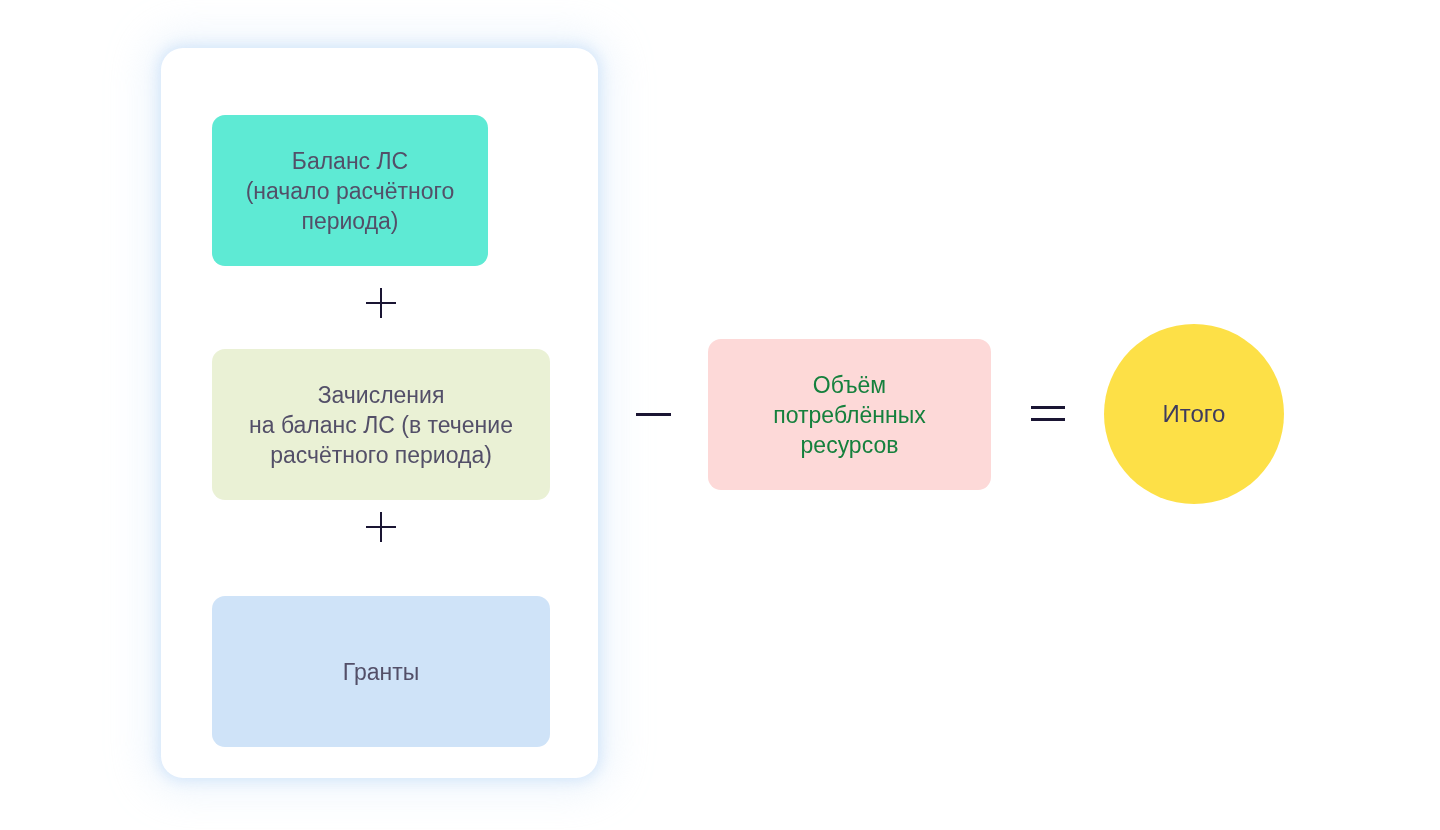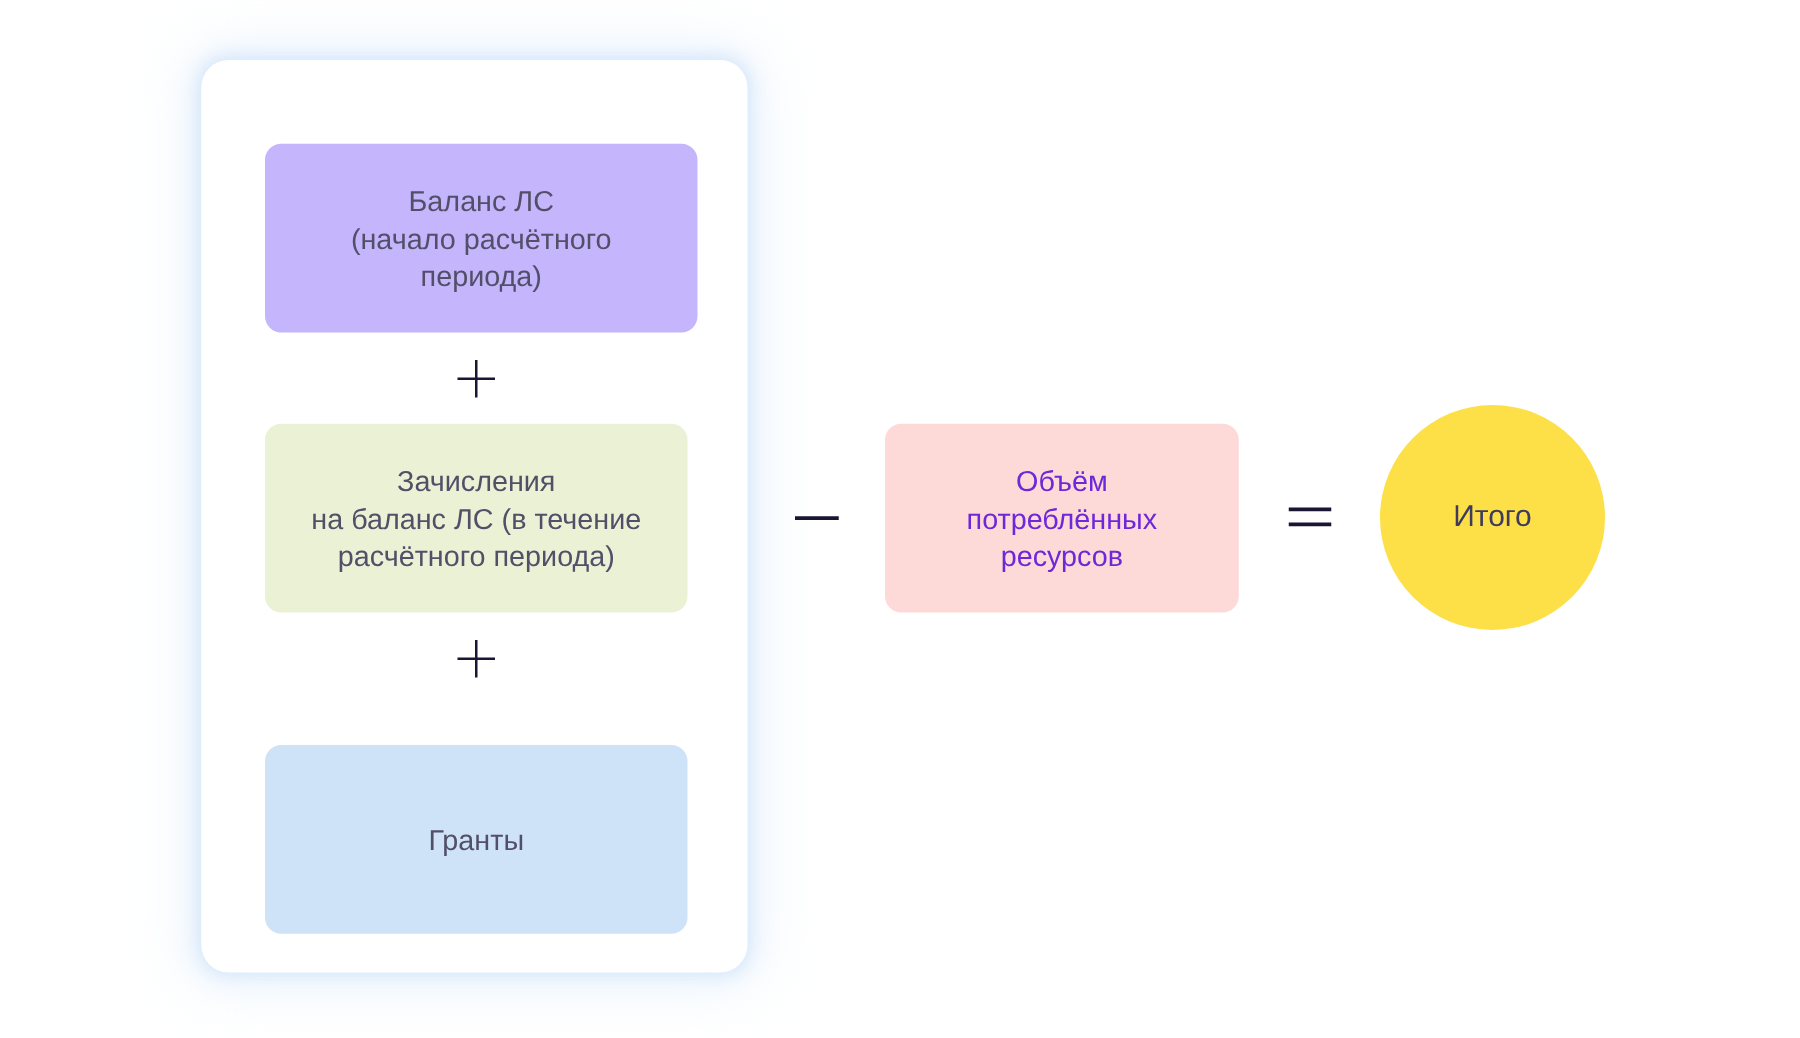--- a/index.html
+++ b/index.html
@@ -36,24 +36,24 @@
     text-align: center;
     border-radius: 13px;
     font-size: 23px;
     line-height: 30px;
     font-weight: 400;
     color: #534f68;
     white-space: pre-line;
     box-sizing: border-box;
     padding: 8px 12px;
   }
-  .box-balance  { left: 51px;  top: 67px;  width: 346px; height: 151px; background: #c4b5fd; }
-  .box-credits  { left: 51px;  top: 291px; width: 338px; height: 151px; background: #eaf1d5; }
+  .box-balance  { left: 51px;  top: 67px;  width: 276px; height: 151px; background: #5eead4; }
+  .box-credits  { left: 51px;  top: 301px; width: 338px; height: 151px; background: #eaf1d5; }
   .box-grants   { left: 51px;  top: 515px; width: 338px; height: 151px; background: #cfe3f8; margin-top: 33px; }
-  .box-consumed { left: 708px; top: 339px; width: 283px; height: 151px; background: #fdd9d8; color: #6d28d9; }
+  .box-consumed { left: 708px; top: 339px; width: 283px; height: 151px; background: #fdd9d8; color: #15803d; }
   .circle-total {
     left: 1104px; top: 324px; width: 180px; height: 180px;
     background: #fde047; border-radius: 50%;
     color: #3e3b5e; font-size: 24px;
   }
   
   .plus {
     position: absolute;
     width: 30px;
     height: 30px;

